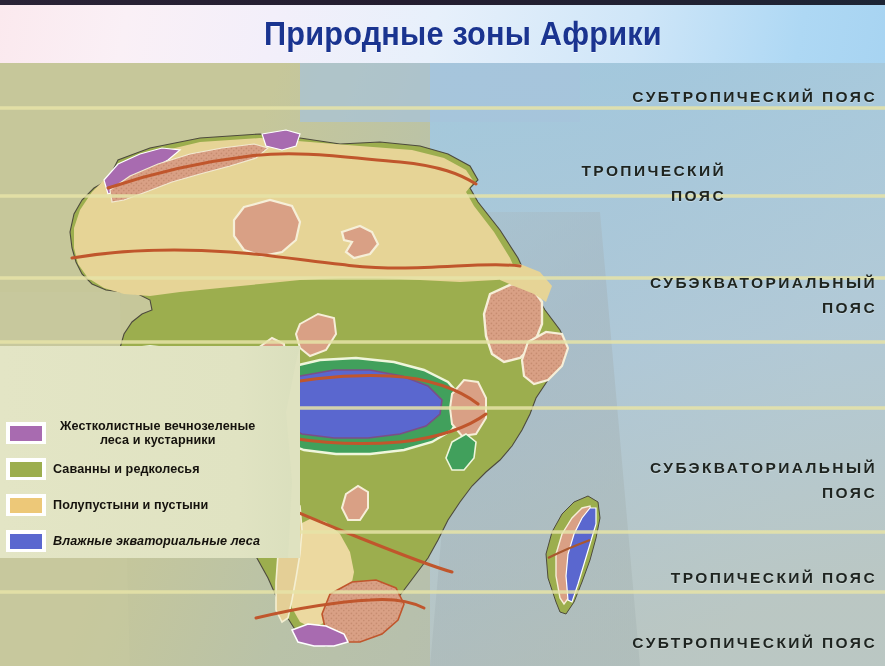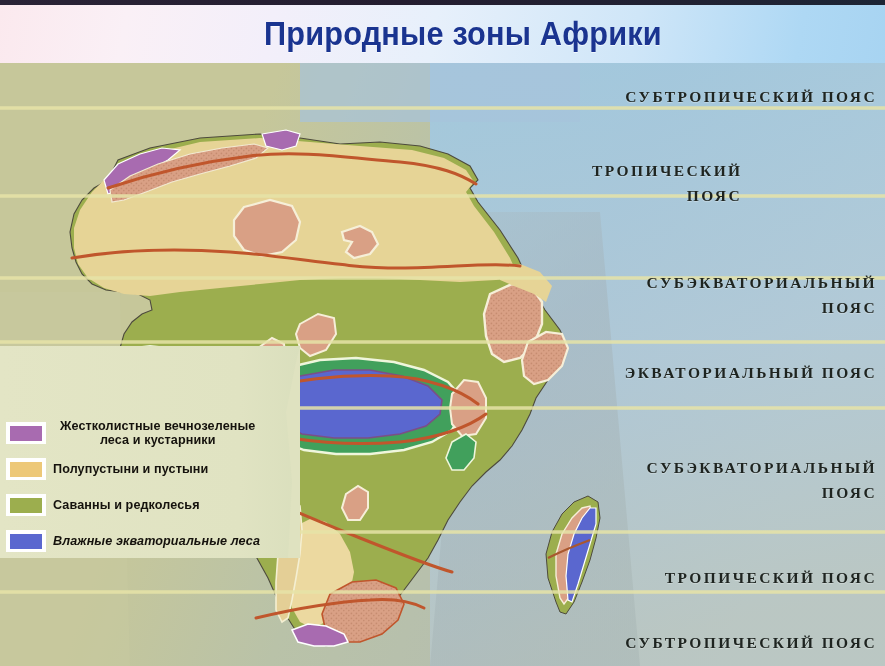--- a/index.html
+++ b/index.html
@@ -43,36 +43,36 @@
     position:absolute;left:0;top:62px;width:885px;height:604px;
     overflow:hidden;
     background:#c3c493;
   }
   .stage svg{display:block;}
 
   
   .belt-label{
     position:absolute;
     color:#1e2420;
-    font-family:Liberation Serif, serif;
+    font-family:Liberation Sans, sans-serif;
     font-weight:700;
     font-size:15.5px;
     letter-spacing:2.4px;
     line-height:25px;
     white-space:pre-line;
     text-align:right;
     z-index:22;
     text-shadow:0 1px 1px rgba(255,255,255,.35);
   }
 
   
   .legend{
-    position:absolute;left:0;top:350px;width:300px;
+    position:absolute;left:6px;top:350px;width:300px;
     z-index:25;
-    padding:6px 0 8px 6px;
+    padding:6px 0 8px 0;
   }
   .legend-row{
     display:flex;align-items:center;
     height:30px;
     margin-bottom:6px;
   }
   .legend-row:last-child{margin-bottom:0;font-style:italic;}
   .swatch-wrap{
     width:40px;min-width:40px;height:22px;
     background:#ffffff;
@@ -253,27 +253,26 @@
         <line x1="0" y1="470" x2="885" y2="470"></line>
         <line x1="0" y1="530" x2="885" y2="530"></line>
       </g>
 
       <rect x="0" y="284" width="300" height="212" fill="url(#legendPanel)"></rect>
       <path d="M300 284 L300 496 L288 496 L292 420 L286 350 L296 300 Z" fill="#dfe2c0"></path>
     </svg>
 
     <div class="belt-label" style="top:22px;right:8px;width:285px;">СУБТРОПИЧЕСКИЙ ПОЯС</div>
 
-    <div class="belt-label" style="top:96px;right:143px;width:150px;">ТРОПИЧЕСКИЙ
+    <div class="belt-label" style="top:96px;right:159px;width:150px;">ТРОПИЧЕСКИЙ
 ПОЯС</div>
 
     <div class="belt-label" style="top:208px;right:8px;width:285px;">СУБЭКВАТОРИАЛЬНЫЙ
 ПОЯС</div>
 
-    <div class="belt-label" style="top:298px;right:8px;width:285px;">ЭКВАТОРИАЛЬНЫЙ ПОЯС</div>
 
     <div class="belt-label" style="top:393px;right:8px;width:285px;">СУБЭКВАТОРИАЛЬНЫЙ
 ПОЯС</div>
 
     <div class="belt-label" style="top:503px;right:8px;width:285px;">ТРОПИЧЕСКИЙ ПОЯС</div>
 
     <div class="belt-label" style="top:568px;right:8px;width:285px;">СУБТРОПИЧЕСКИЙ ПОЯС</div>
 
     <div class="legend">
 
@@ -281,30 +280,30 @@
         <div class="swatch-wrap">
           <span class="swatch" style="background:#a86bb0"></span>
         </div>
         <div class="legend-text two-line">Жестколистные вечнозеленые
 леса и кустарники</div>
       </div>
 
 
       <div class="legend-row">
         <div class="swatch-wrap">
+          <span class="swatch" style="background:#9cae4e"></span>
+        </div>
+        <div class="legend-text">Саванны и редколесья</div>
+      </div>
+
+      <div class="legend-row">
+        <div class="swatch-wrap">
           <span class="swatch" style="background:#edc878"></span>
         </div>
         <div class="legend-text">Полупустыни и пустыни</div>
-      </div>
-
-      <div class="legend-row">
-        <div class="swatch-wrap">
-          <span class="swatch" style="background:#9cae4e"></span>
-        </div>
-        <div class="legend-text">Саванны и редколесья</div>
       </div>
 
 
       <div class="legend-row">
         <div class="swatch-wrap">
           <span class="swatch" style="background:#5a67cf"></span>
         </div>
         <div class="legend-text">Влажные экваториальные леса</div>
       </div>
 

